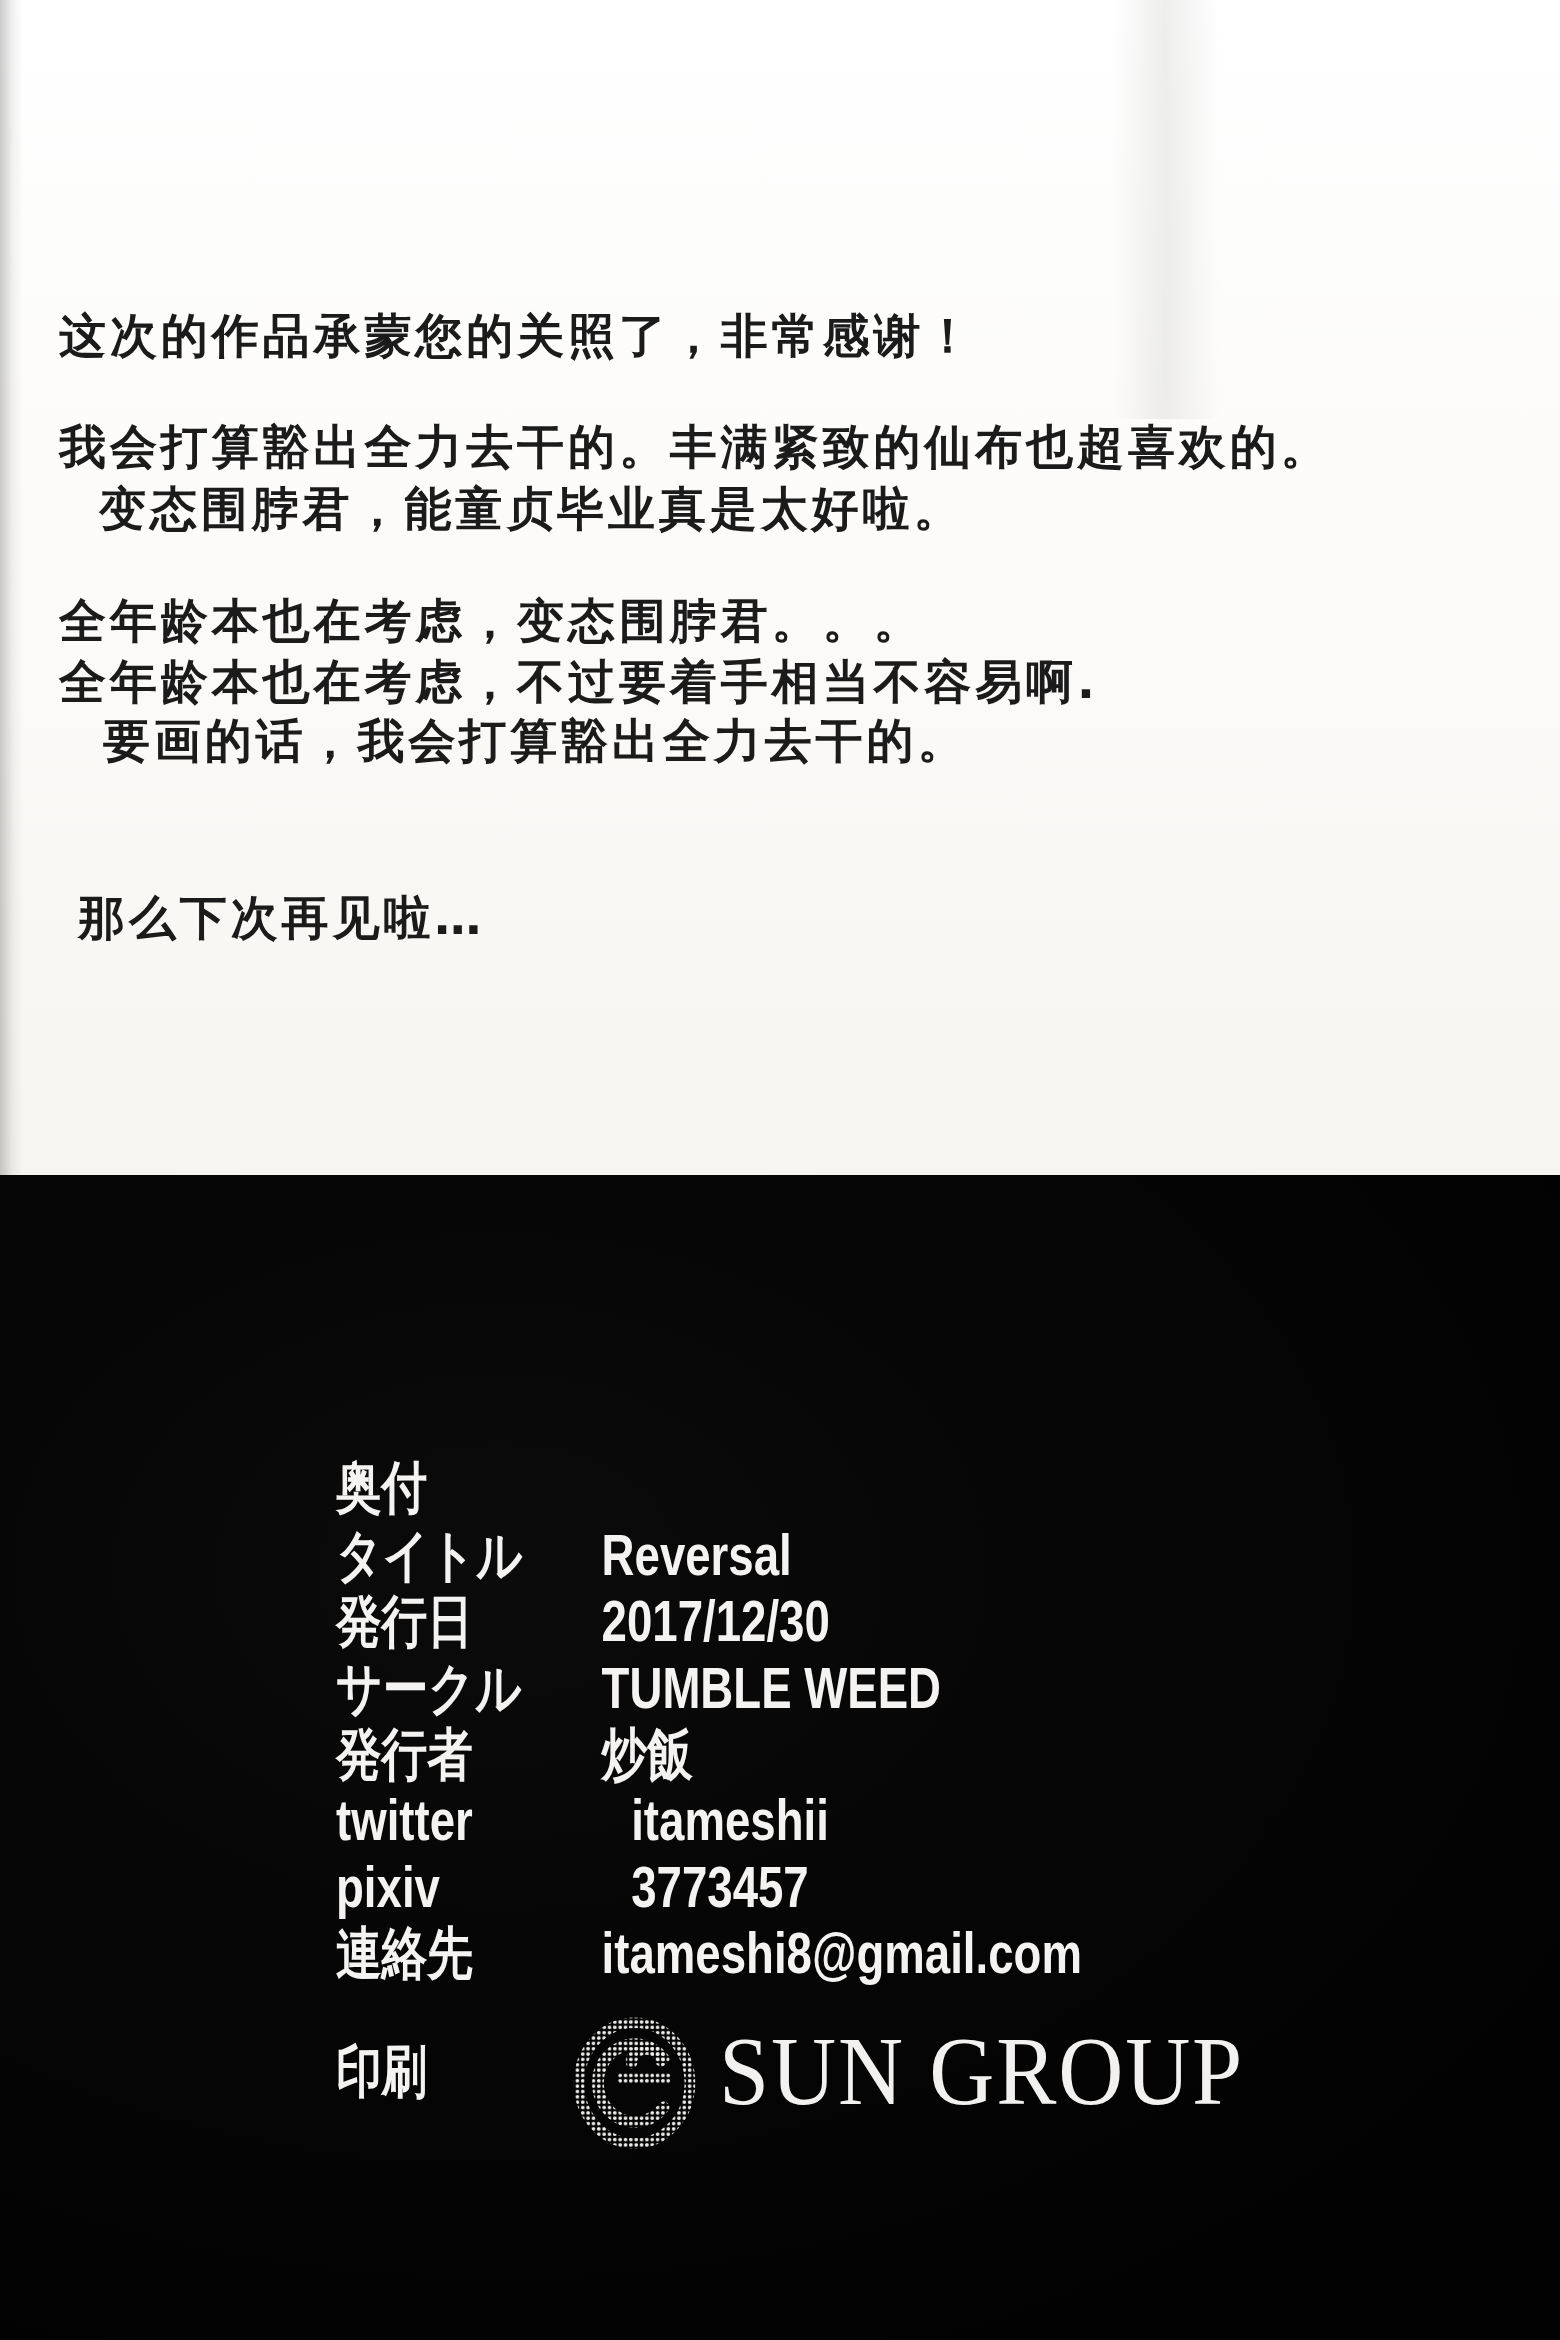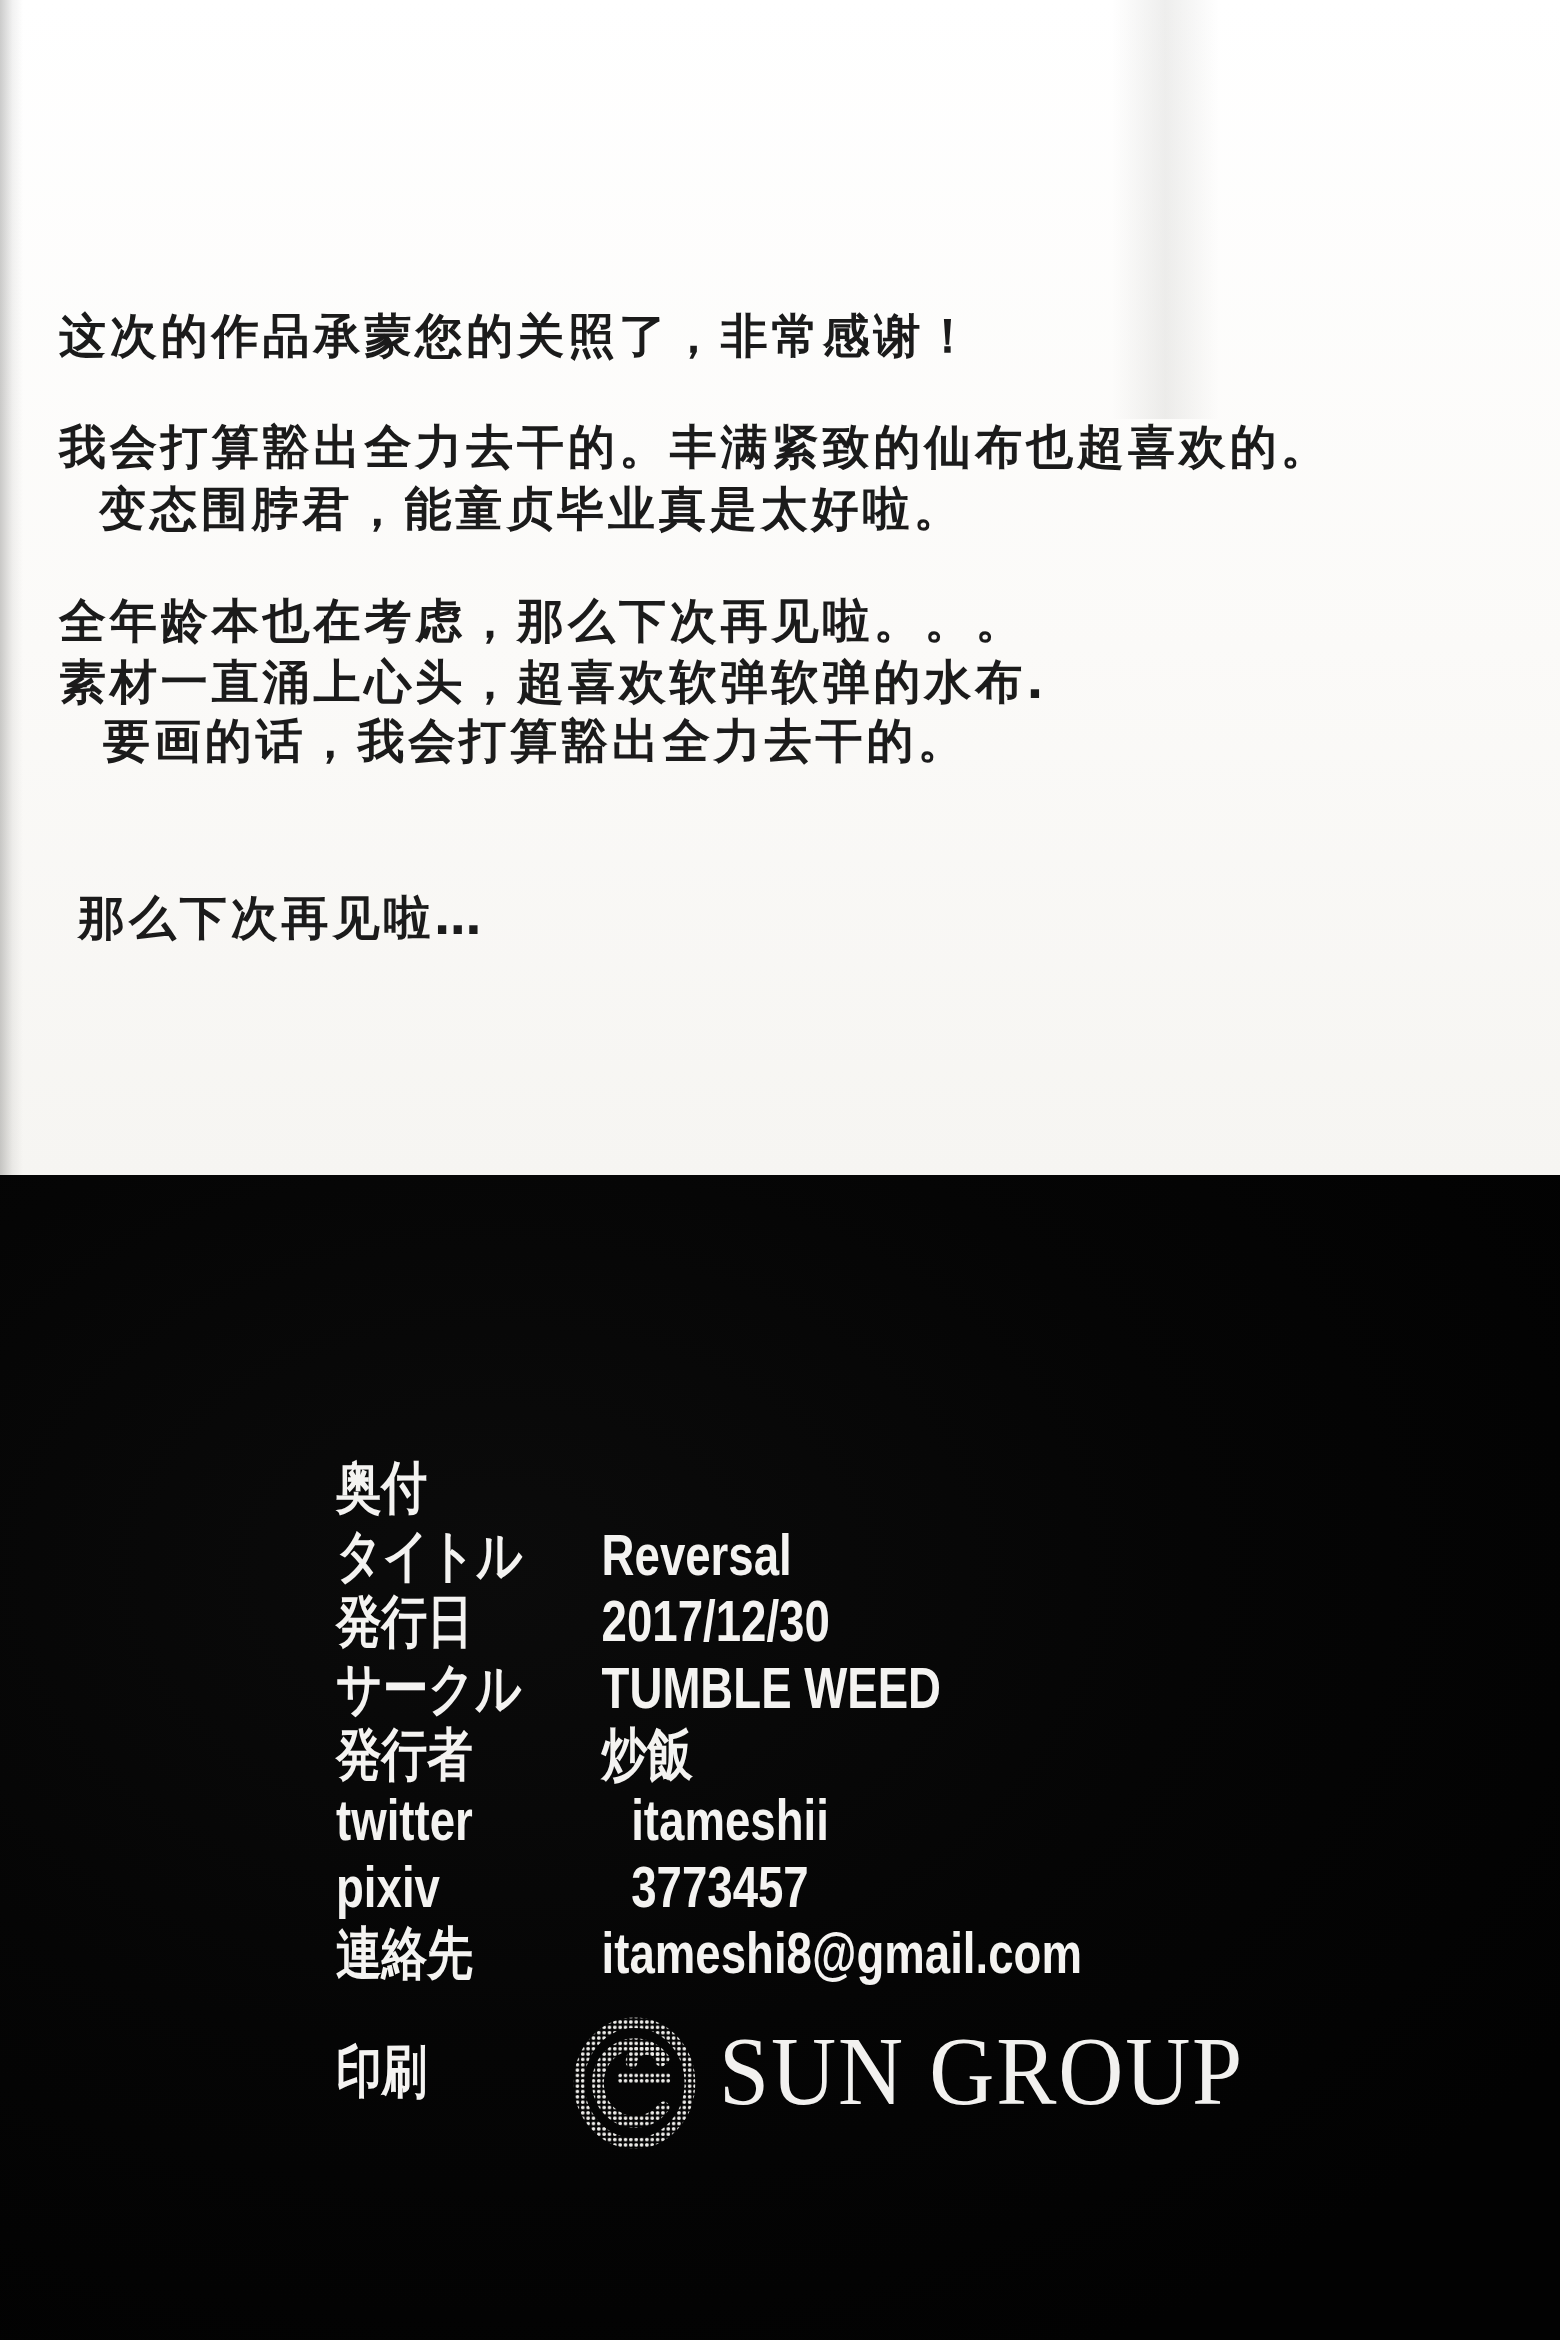--- a/index.html
+++ b/index.html
@@ -126,22 +126,22 @@
 </style>
 </head>
 <body>
 
 <div class="page">
 
   <div class="white-section">
     <p class="afterword-line l1">这次的作品承蒙您的关照了，非常感谢！</p>
     <p class="afterword-line l2">我会打算豁出全力去干的。丰满紧致的仙布也超喜欢的。</p>
     <p class="afterword-line l3">变态围脖君，能童贞毕业真是太好啦。</p>
-    <p class="afterword-line l4">全年龄本也在考虑，那么下次再见啦。。。</p>
-    <p class="afterword-line l5">素材一直涌上心头，超喜欢软弹软弹的水布.</p>
+    <p class="afterword-line l4">全年龄本也在考虑，变态围脖君。。。</p>
+    <p class="afterword-line l5">全年龄本也在考虑，不过要着手相当不容易啊.</p>
     <p class="afterword-line l6">要画的话，我会打算豁出全力去干的。</p>
     <p class="afterword-line l7">那么下次再见啦…</p>
   </div>
 
   <div class="black-section">
 
     <div class="col-row r-heading">
       <span class="label">奥付</span>
     </div>
 

